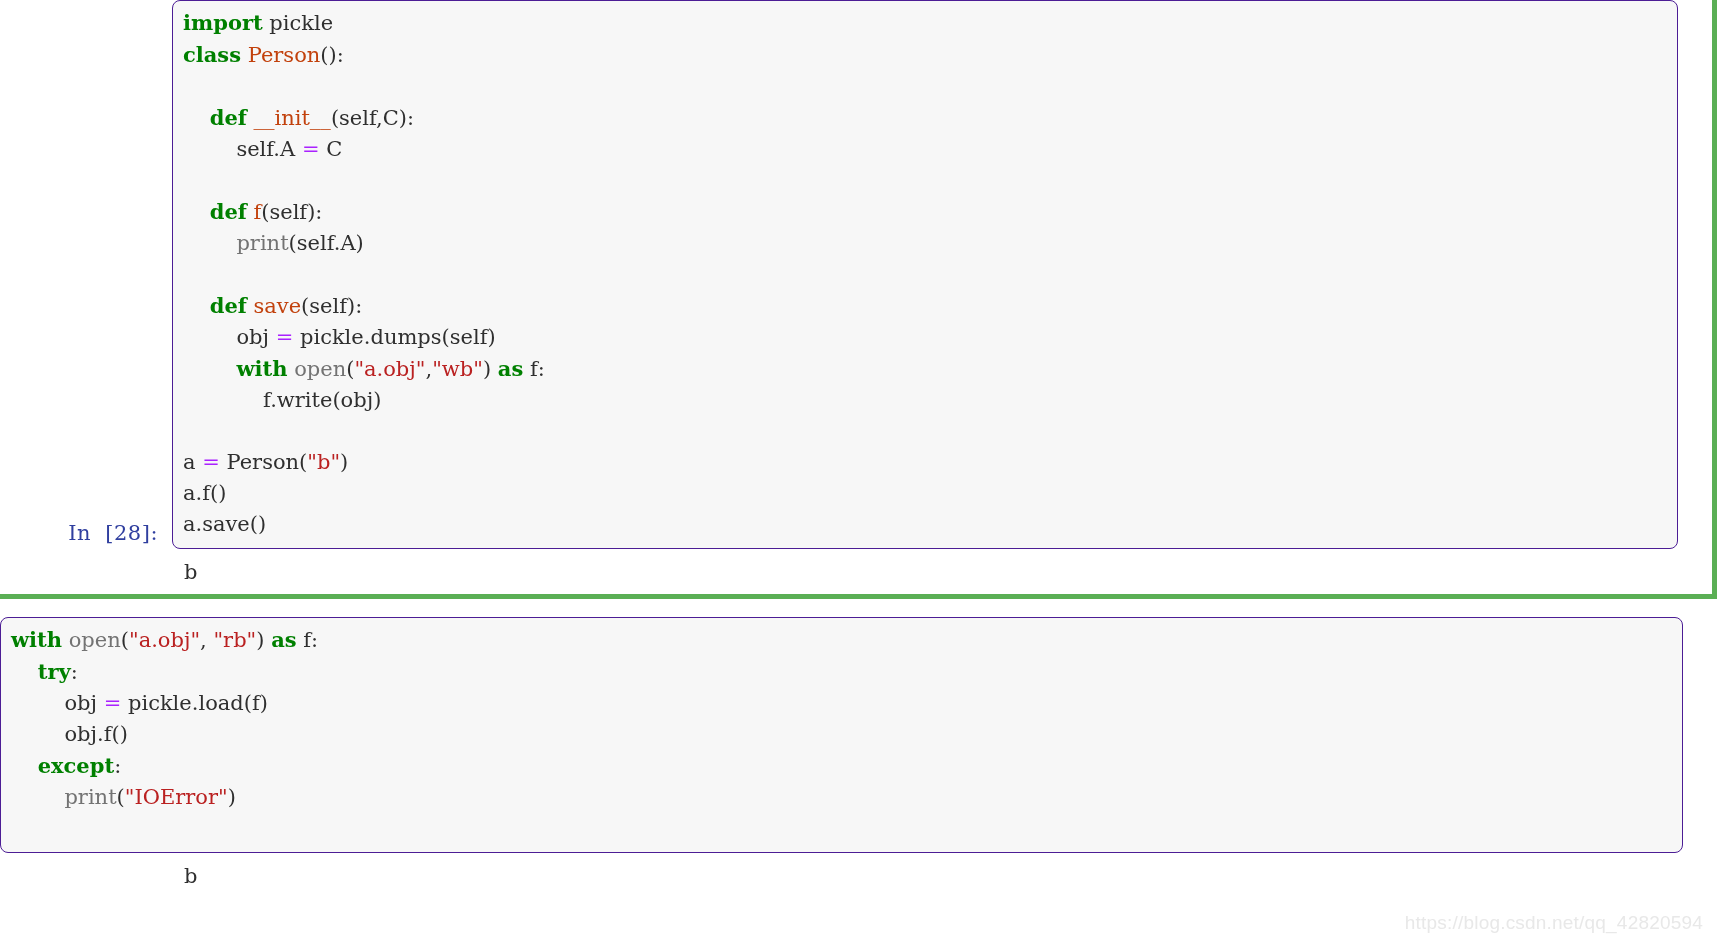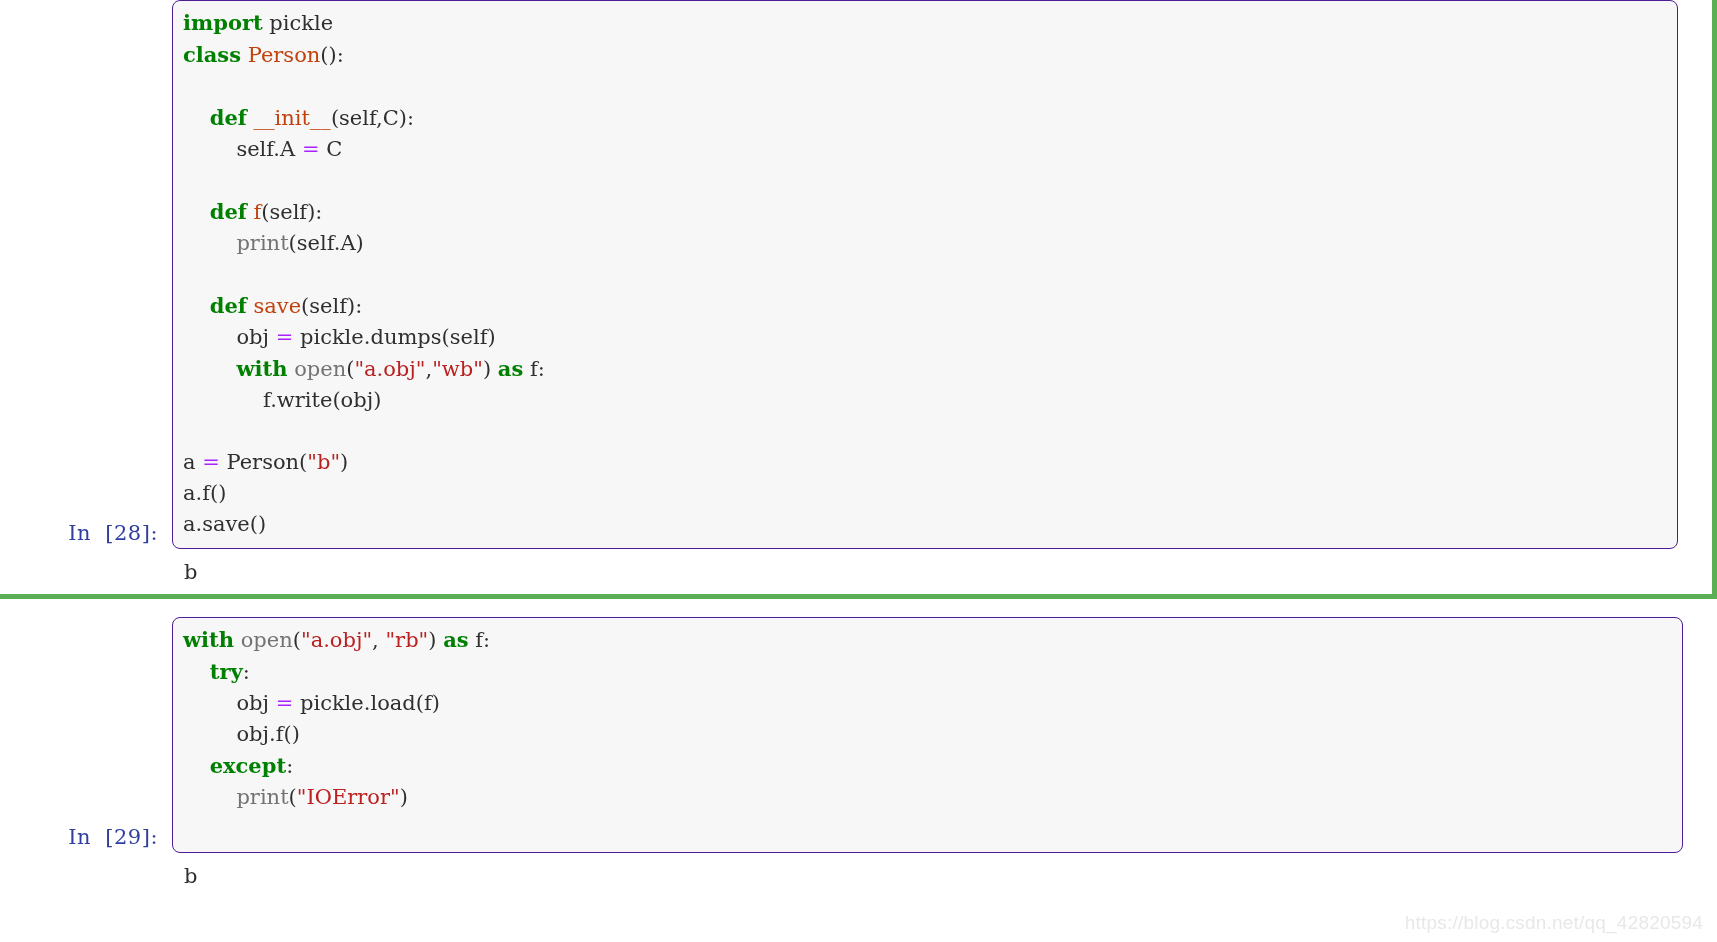--- a/index.html
+++ b/index.html
@@ -140,21 +140,20 @@
         <div class="cell-inner">
           <div class="prompt blank">&nbsp;</div>
           <div class="output-area">
             <pre class="stream">b</pre>
           </div>
         </div>
       </div>
       <div class="cell-gap"></div>
       <div class="cell">
         <div class="cell-inner">
-          <div class="prompt">In  [29]:</div>
           <div class="input-area">
             <pre class="code"><div><span class="k">with</span><span class="n"> </span><span class="nb">open</span><span class="n">(</span><span class="s">"a.obj"</span><span class="n">, </span><span class="s">"rb"</span><span class="n">) </span><span class="k">as</span><span class="n"> f:</span></div><div><span class="n">    </span><span class="k">try</span><span class="n">:</span></div><div><span class="n">        obj </span><span class="o">=</span><span class="n"> pickle.load(f)</span></div><div><span class="n">        obj.f()</span></div><div><span class="n">    </span><span class="k">except</span><span class="n">:</span></div><div><span class="n">        </span><span class="nb">print</span><span class="n">(</span><span class="s">"IOError"</span><span class="n">)</span></div><div>&nbsp;</div></pre>
           </div>
         </div>
         <div class="cell-inner">
           <div class="prompt blank">&nbsp;</div>
           <div class="output-area">
             <pre class="stream">b</pre>
           </div>
         </div>

